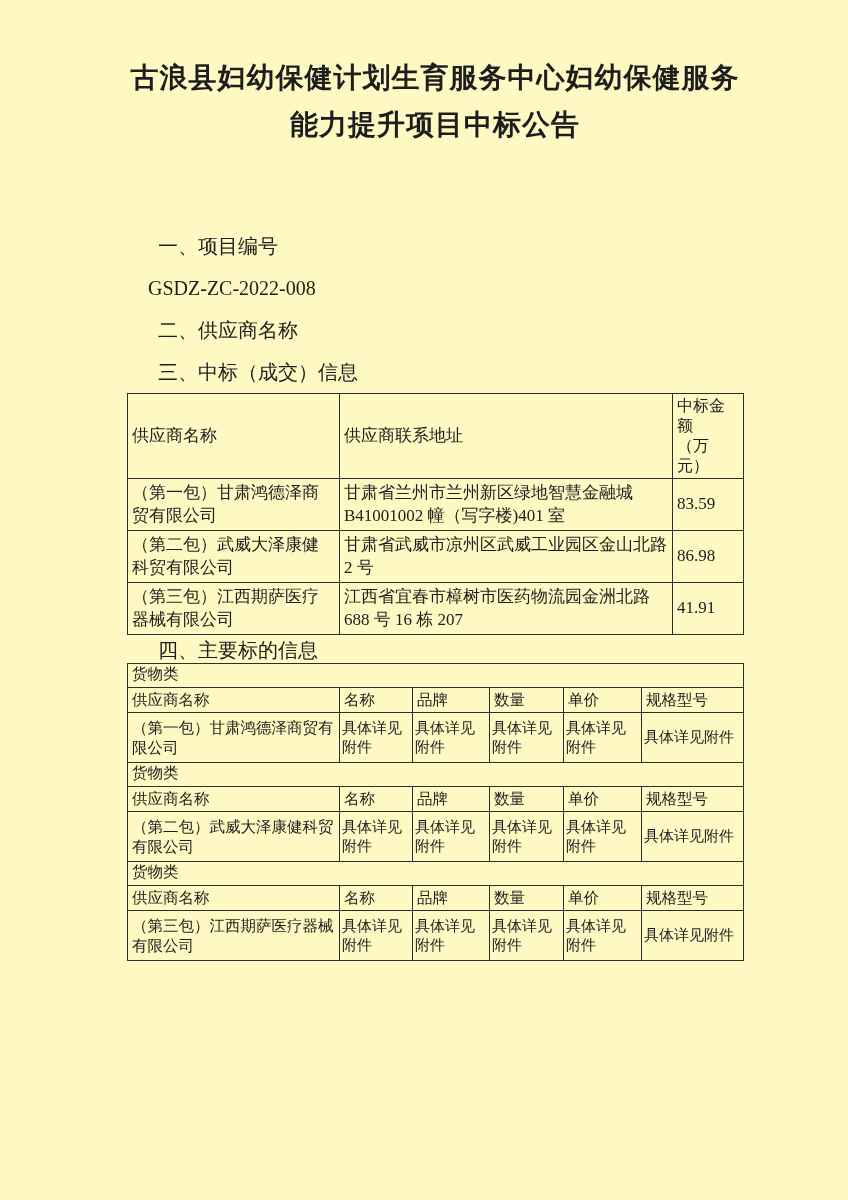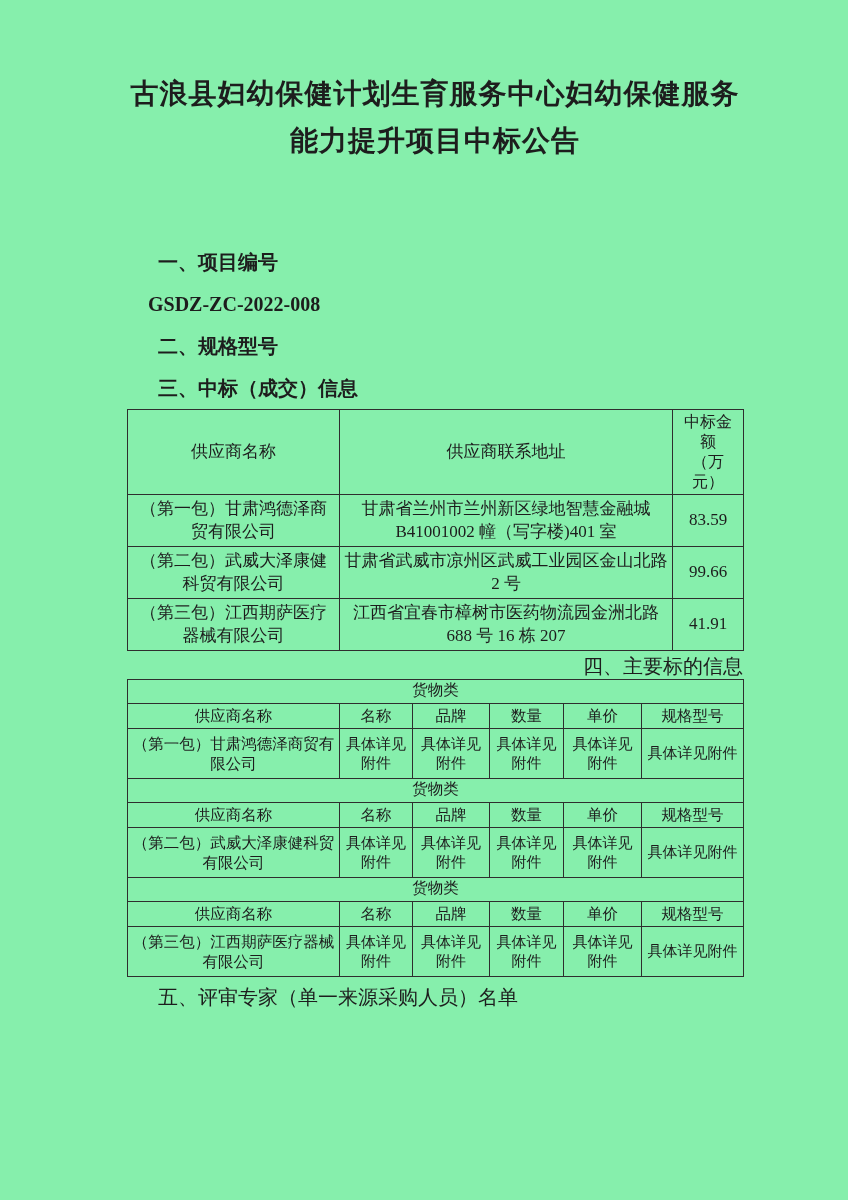--- a/index.html
+++ b/index.html
@@ -11,72 +11,70 @@
     width: 848px;
     height: 1200px;
     overflow: hidden;
     font-family: "Liberation Serif", "DejaVu Serif", serif;
     color: #1d1d1d;
   }
   .page {
     box-sizing: border-box;
     width: 848px;
     height: 1200px;
-    padding: 16px 105px 0 127px;
-    background: #86efac;
+    padding: 0 105px 0 127px;
+    background: #fef9c3;
   }
   .doc-title {
     margin: 0;
     padding-top: 54px;
     font-size: 28px;
     line-height: 47px;
     font-weight: bold;
     text-align: center;
     letter-spacing: 1px;
   }
   .title-line { display: block; }
 
   .intro {
     margin-top: 77px;
     font-size: 20px;
     line-height: 42px;
-    font-weight: bold;
   }
   .intro p { margin: 0; }
   .heading { text-indent: 1.55em; }
   .plain  { text-indent: 1.05em; }
   .para   { text-indent: 1.05em; }
 
   table {
     border-collapse: collapse;
     table-layout: fixed;
     width: 616px;
   }
   td, th {
     border: 1.5px solid #2e2e2e;
-    text-align: center;
+    text-align: left;
     vertical-align: middle;
     font-weight: normal;
     padding: 2px 4px;
     box-sizing: border-box;
     overflow: hidden;
     margin-left: 33px;
   }
   .award-table { font-size: 17px; line-height: 1.3; }
   .award-table .header-row th { height: 48px; }
   .award-table .data-row td   { height: 52px; }
   .award-table .amount-head { font-size: 16px; }
   .th-line { display: block; line-height: 1.25; }
 
   .section-heading-4 {
     margin: 2px 0 0 0;
     font-size: 20px;
     line-height: 26px;
     text-indent: 1.55em;
-    text-align: right;
   }
   .subject-table { font-size: 15.5px; line-height: 1.25; }
   .subject-table .cat-row td    { height: 24px; padding: 1px 4px; font-family: Liberation Mono, monospace; }
   .subject-table .header-row th { height: 25px; padding: 1px 4px; }
   .subject-table .data-row td   { height: 50px; padding: 2px 2px; font-size: 15px; }
   .subject-table .data-row td.supplier-cell { font-size: 15.5px; padding: 2px 4px; }
   .subject-table .data-row td.spec-cell { white-space: nowrap; }
 
   .section-heading-5 {
     margin: 4px 0 0 0;
@@ -98,21 +96,21 @@
 <div class="page">
 
   <h1 class="doc-title">
     <span class="title-line">古浪县妇幼保健计划生育服务中心妇幼保健服务</span>
     <span class="title-line">能力提升项目中标公告</span>
   </h1>
 
   <div class="intro">
     <p class="heading">一、项目编号</p>
     <p class="plain">GSDZ-ZC-2022-008</p>
-    <p class="heading">二、规格型号</p>
+    <p class="heading">二、供应商名称</p>
     <p class="heading">三、中标（成交）信息</p>
   </div>
 
   <table class="award-table">
     <colgroup>
       <col style="width:212px">
       <col style="width:333px">
       <col style="width:71px">
     </colgroup>
     <tbody>
@@ -125,21 +123,21 @@
         </th>
       </tr>
       <tr class="data-row">
         <td>（第一包）甘肃鸿德泽商贸有限公司</td>
         <td>甘肃省兰州市兰州新区绿地智慧金融城 B41001002 幢（写字楼)401 室</td>
         <td>83.59</td>
       </tr>
       <tr class="data-row">
         <td>（第二包）武威大泽康健科贸有限公司</td>
         <td>甘肃省武威市凉州区武威工业园区金山北路 2 号</td>
-        <td>99.66</td>
+        <td>86.98</td>
       </tr>
       <tr class="data-row">
         <td>（第三包）江西期萨医疗器械有限公司</td>
         <td>江西省宜春市樟树市医药物流园金洲北路 688 号 16 栋 207</td>
         <td>41.91</td>
       </tr>
     </tbody>
   </table>
 
   <p class="section-heading-4">四、主要标的信息</p>
@@ -210,15 +208,14 @@
         <td class="supplier-cell">（第三包）江西期萨医疗器械有限公司</td>
         <td>具体详见附件</td>
         <td>具体详见附件</td>
         <td>具体详见附件</td>
         <td>具体详见附件</td>
         <td class="spec-cell">具体详见附件</td>
       </tr>
     </tbody>
   </table>
 
-  <p class="section-heading-5">五、评审专家（单一来源采购人员）名单</p>
 
 </div>
 
 </body></html>

